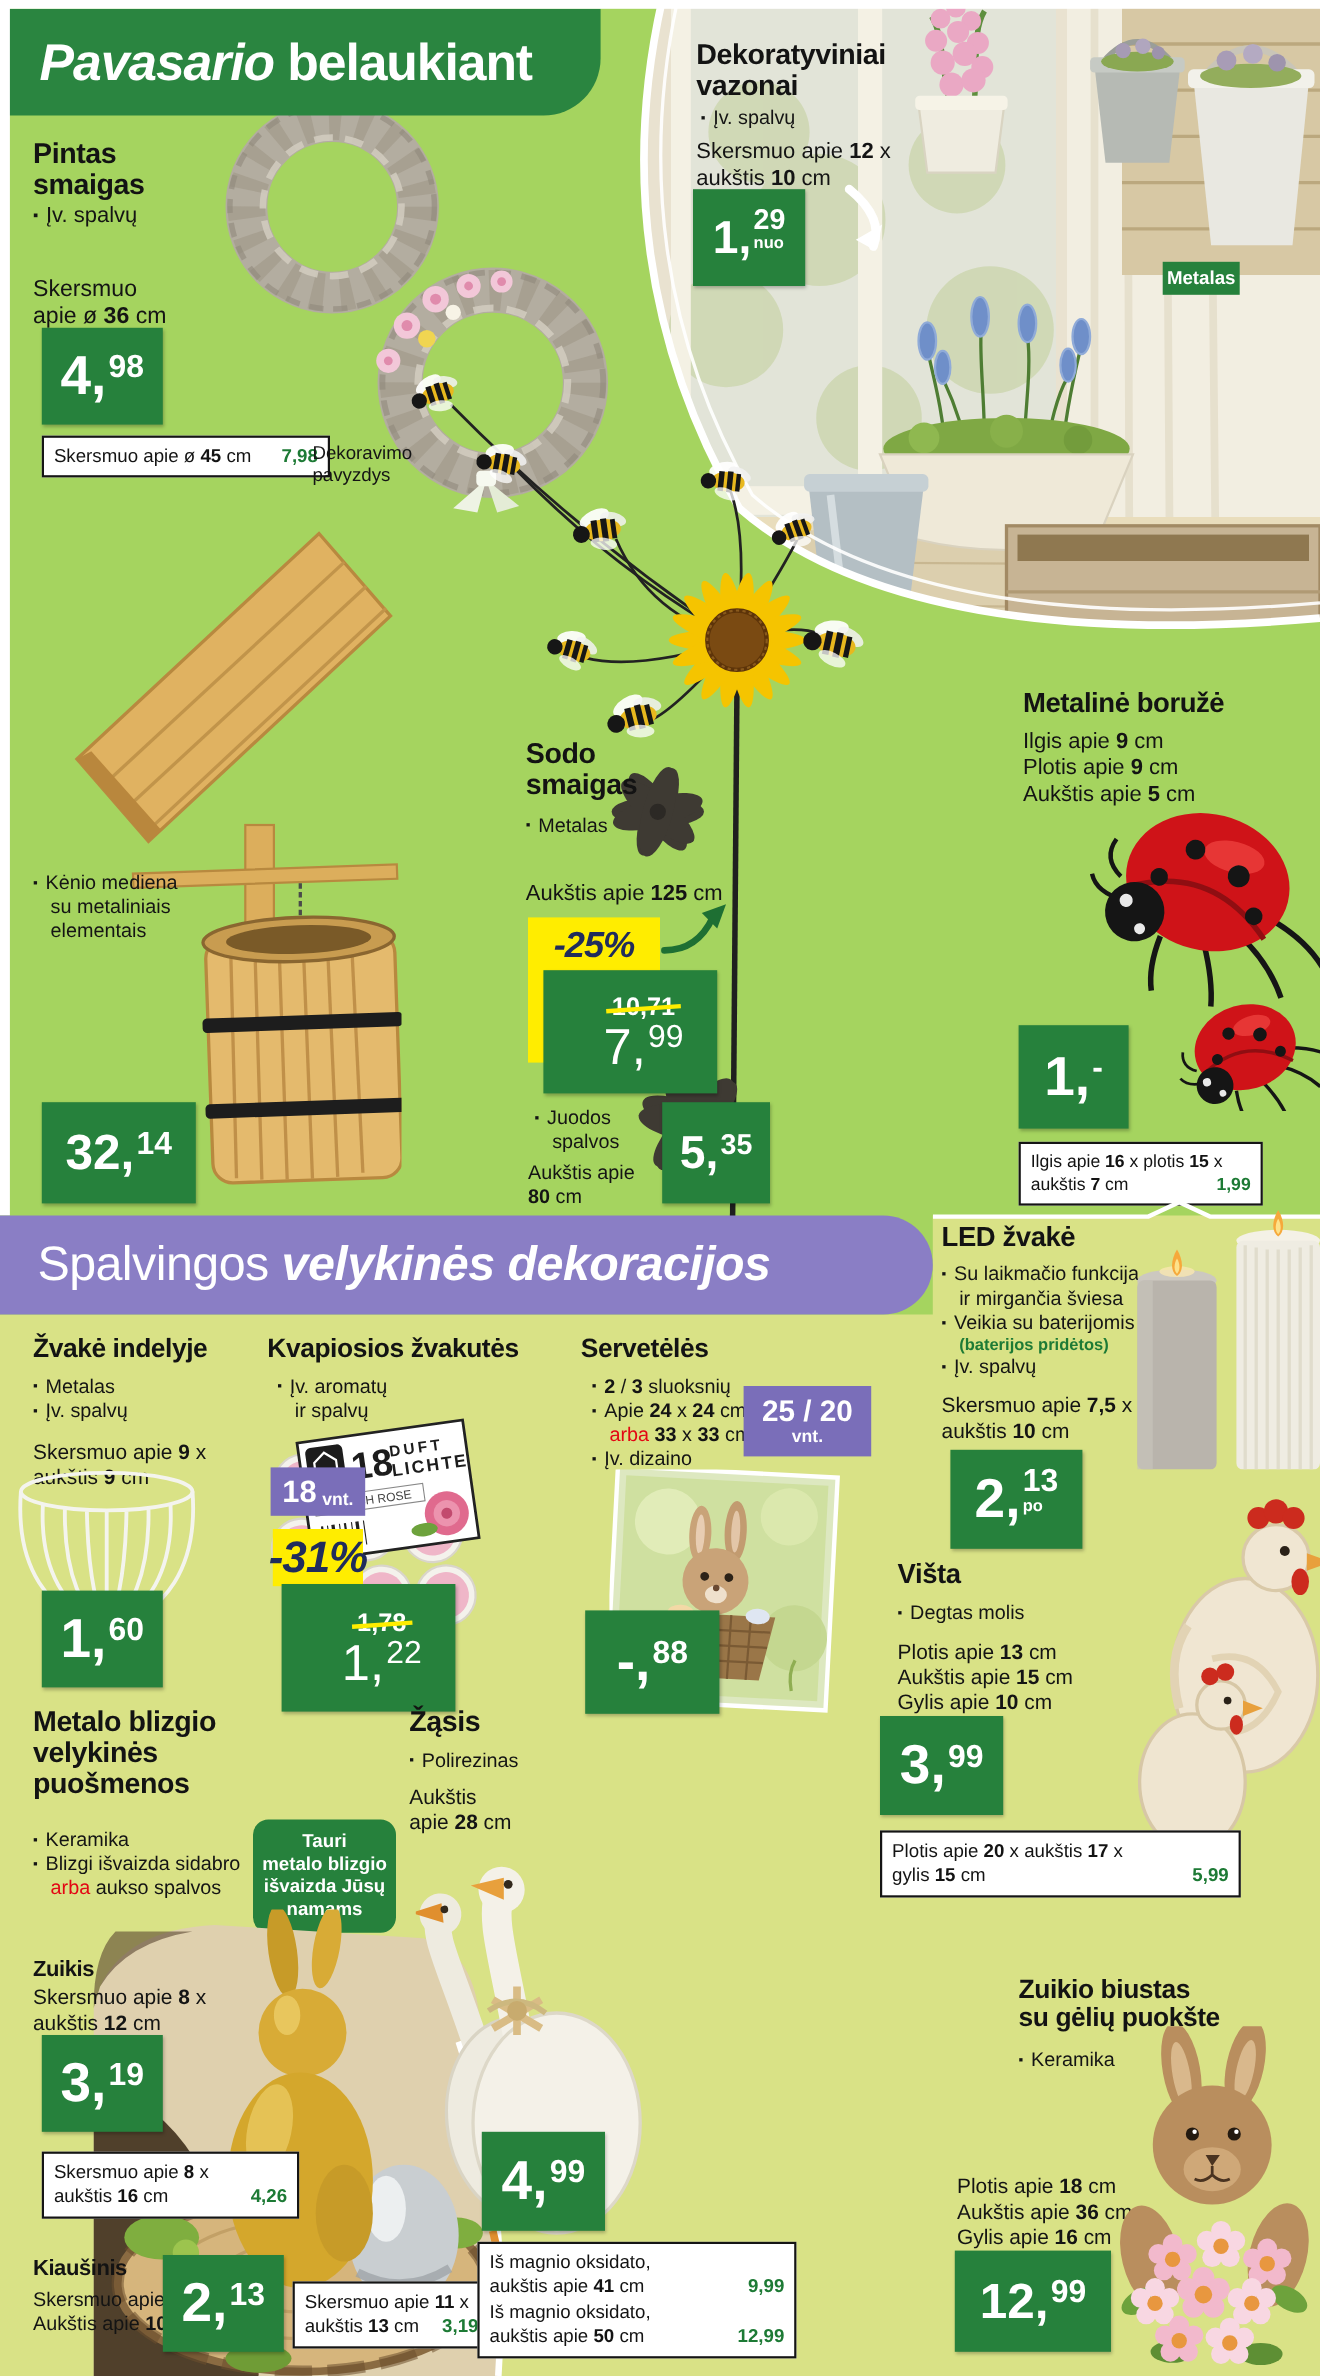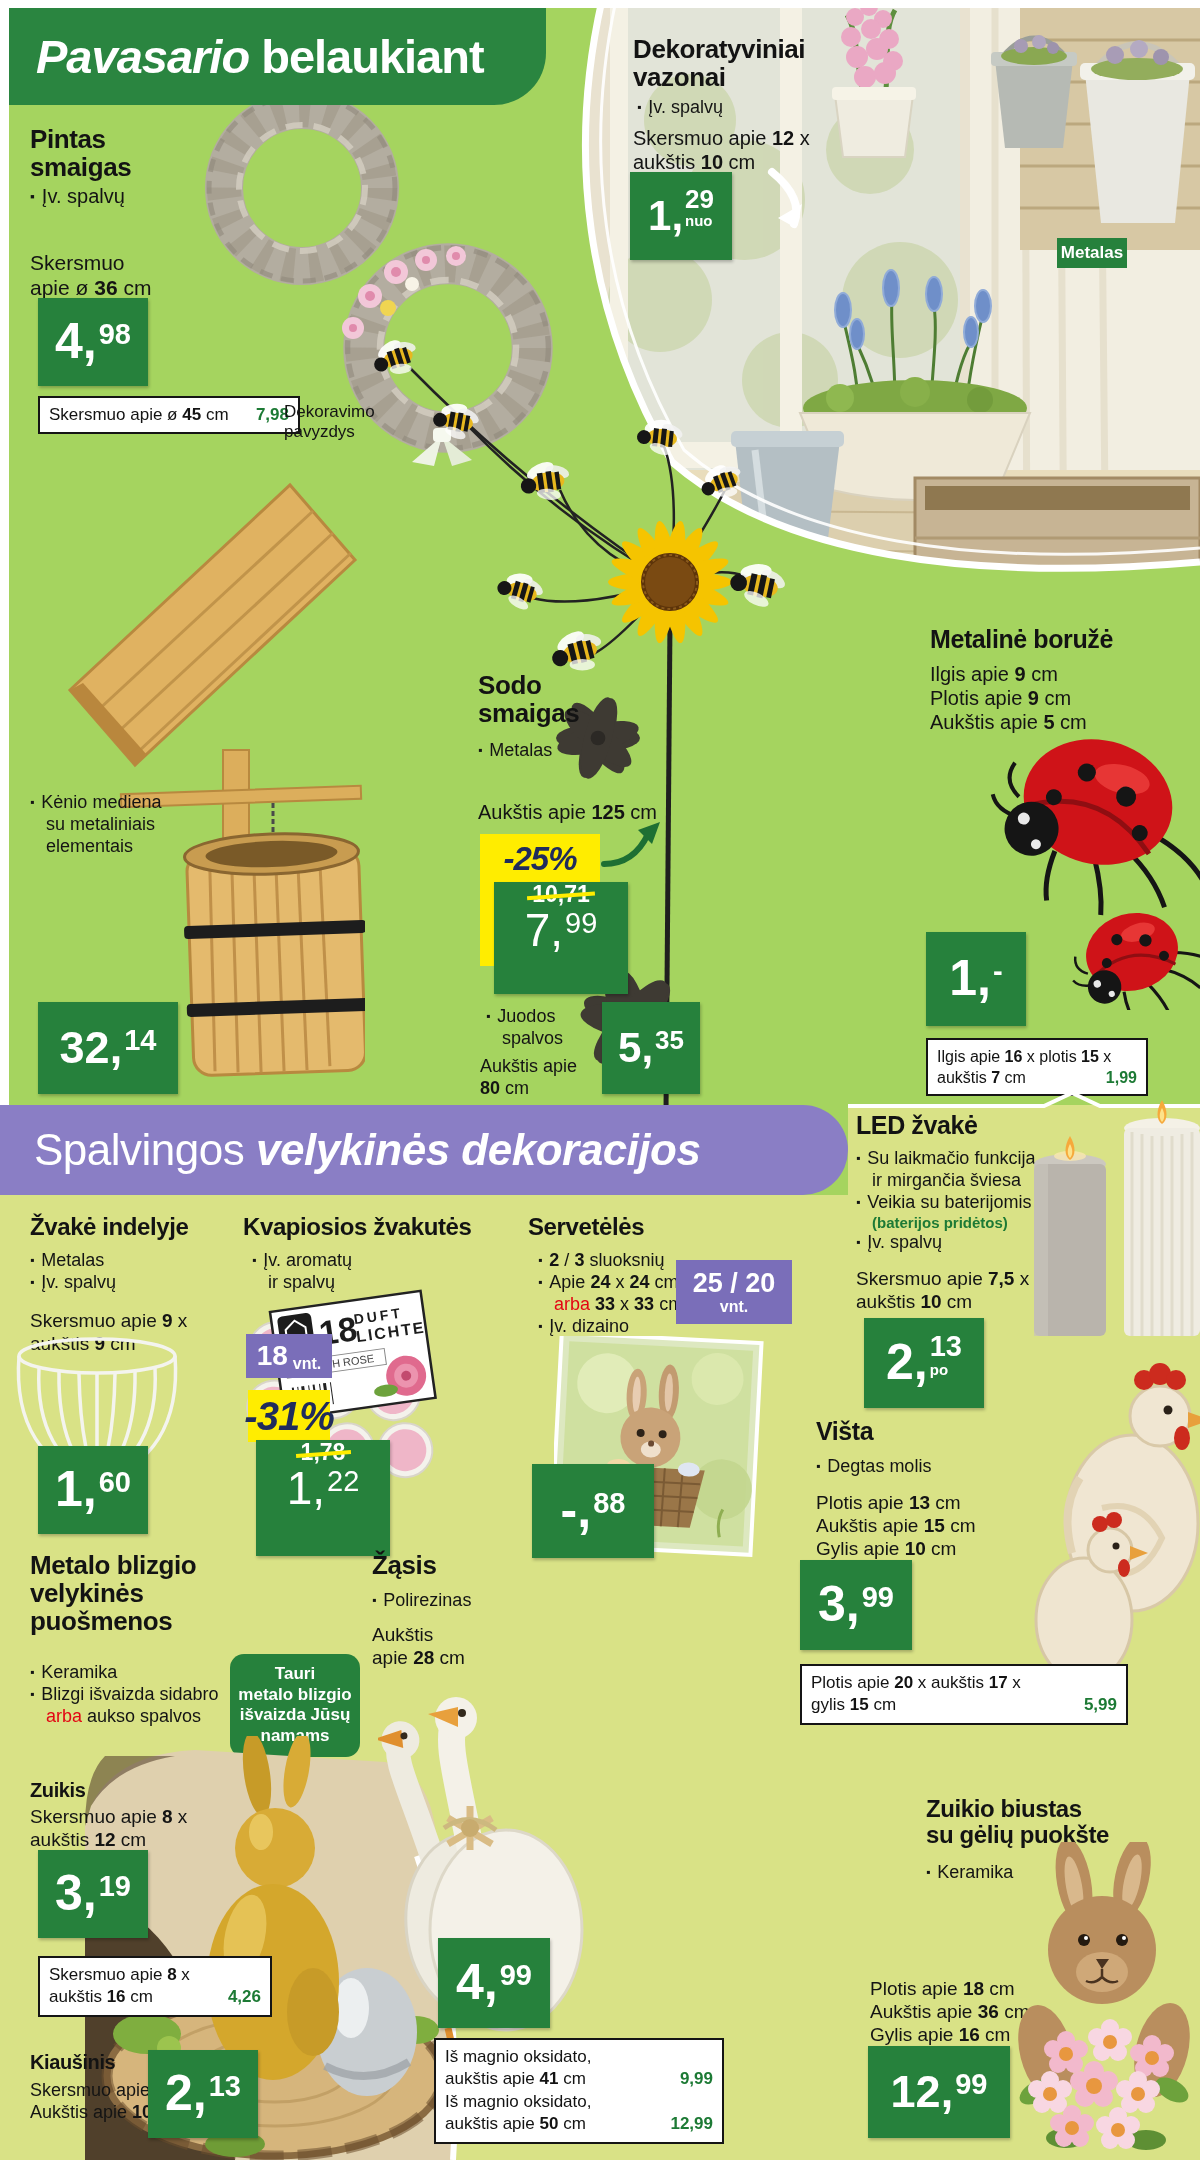--- a/index.html
+++ b/index.html
@@ -23,21 +23,21 @@
   .pbox{position:absolute;background:var(--dark_green,#26813c);color:#fff;font-weight:800;
     display:flex;align-items:center;justify-content:center;box-shadow:1px 2px 3px rgba(0,0,0,.25);}
   .pw{font-size:50px;line-height:.95;}
   .pw::after{content:",";}
   .pfr{display:flex;flex-direction:column;align-items:flex-start;margin-top:-16px;margin-left:2px;}
   .pc{font-size:29px;line-height:1;}
   .psf{font-size:15px;font-weight:700;line-height:1.15;}
   .pbox.wide .pw{font-size:45px;} .pbox.sm .pw{font-size:42px;} .pbox.sm .pc{font-size:26px;}
   
   .deal{position:absolute;background:var(--dark_green,#26813c);color:#fff;display:flex;flex-direction:column;
-    align-items:center;box-shadow:1px 2px 3px rgba(0,0,0,.25);}
+    align-items:center;justify-content:center;box-shadow:1px 2px 3px rgba(0,0,0,.25);padding-left:24px;}
   .old{font-weight:800;font-size:23px;position:relative;line-height:1.1;}
   .old::after{content:"";position:absolute;left:-5px;right:-5px;top:48%;height:4px;background:var(--yellow,#ffed00);transform:rotate(-4deg);}
   .deal .row{display:flex;align-items:center;margin-top:2px;}
   .deal .pw{font-size:46px;}
   .disc{position:absolute;background:var(--yellow,#ffed00);color:var(--navy,#202c5c);
     font-weight:800;font-style:italic;font-size:33px;display:flex;align-items:flex-start;justify-content:center;
     padding-top:6px;letter-spacing:-1px;}
   
   .ibox{position:absolute;background:#fff;border:2px solid #151515;padding:6px 9px;font-size:17px;
     line-height:1.32;color:#131313;}
@@ -866,20 +866,27 @@
   <div class="sb" style="left:30px;top:2080px;font-size:18px;">
     <div class="spec">Skersmuo apie <b>8</b> cm</div>
     <div class="spec">Aukštis apie <b>10</b> cm</div>
   </div>
   <div class="pbox" style="left:148px;top:2050px;width:110px;height:88px;z-index:6;">
     <span class="pw">2</span>
     <span class="pfr">
         <span class="pc">13</span>
         <span class="psf"></span>
       </span>
+  </div>
+  <div class="ibox" style="left:266px;top:2074px;width:158px;z-index:6;">
+    <div class="infoline">Skersmuo apie <b>11</b> x</div>
+    <div class="row">
+        <span class="infoline">aukštis <b>13</b> cm</span>
+        <span class="gp">3,19</span>
+      </div>
   </div>
 
   <div class="h h26" style="left:372px;top:1552px;">Žąsis</div>
   <div class="sb f18 bullet" style="left:372px;top:1590px;">
       <span class="spec">Polirezinas</span>
     </div>
   <div class="sb" style="left:372px;top:1624px;">
     <div class="spec">Aukštis</div>
     <div class="spec">apie <b>28</b> cm</div>
   </div>

